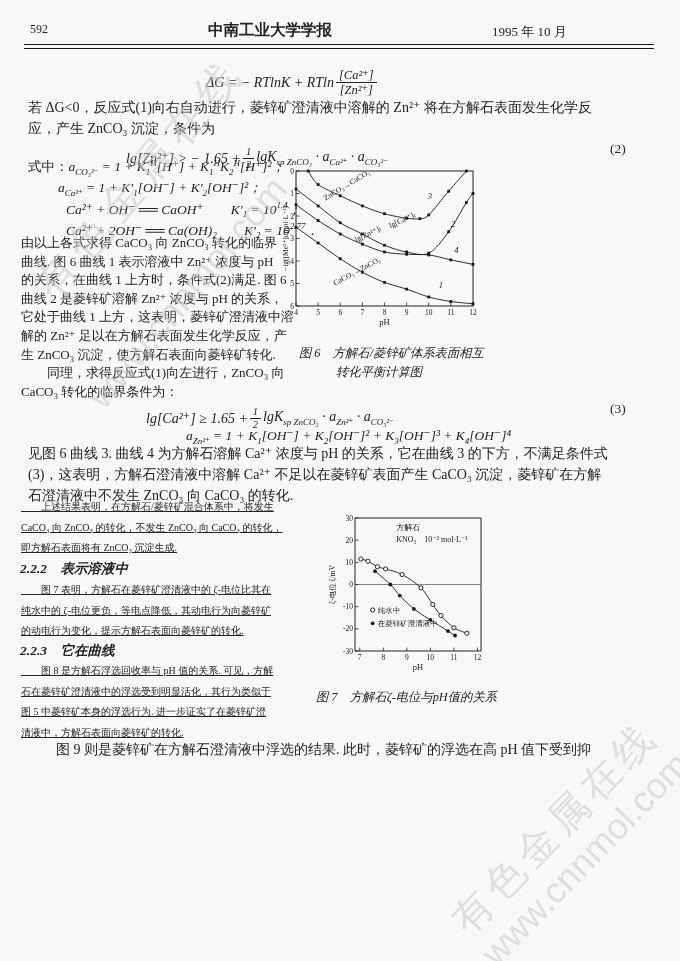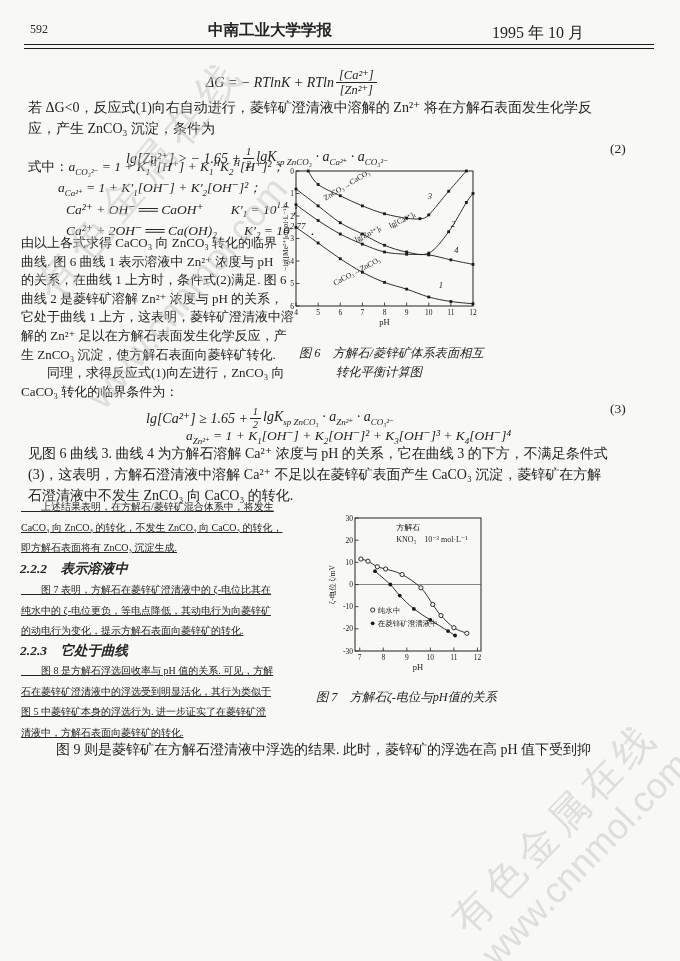--- a/index.html
+++ b/index.html
@@ -5,21 +5,21 @@
   html,body{margin:0;padding:0;}
   body{width:680px;height:961px;position:relative;overflow:hidden;
        background:#f8f8f6;color:#242424;
        font-family:"Liberation Serif","DejaVu Serif",serif;}
   .abs{position:absolute;}
   .line-block{position:absolute;white-space:pre-line;}
   .nowrap{white-space:nowrap;}
   
   .pgnum{font-size:12px;}
   .journal{font-family:"Liberation Sans","DejaVu Sans",sans-serif;font-weight:bold;font-size:15.5px;text-align:center;}
-  .issue{font-size:16px;}
+  .issue{font-size:13px;}
   .rule{position:absolute;left:24px;right:26px;top:44px;height:2.6px;
         border-top:1.5px solid #1a1a1a;border-bottom:0.9px solid #1a1a1a;}
   
   .eq{position:absolute;display:flex;align-items:center;font-size:14px;font-style:italic;white-space:nowrap;}
   .eq sup,.eq sub, .cond sup,.cond sub{font-size:9px;}
   .frac{display:inline-flex;flex-direction:column;align-items:center;vertical-align:middle;
         font-size:12.5px;line-height:1.15;margin:12px 2px;}
   .frac .num{border-bottom:1px solid #242424;padding:0 3px;display:block;text-align:center;}
   .frac .den{padding:0 3px;display:block;text-align:center;}
   .frac.half{font-size:10.5px;line-height:1.1;}
@@ -194,21 +194,21 @@
 (3)，这表明，方解石澄清液中溶解 Ca²⁺ 不足以在菱锌矿表面产生 CaCO₃ 沉淀，菱锌矿在方解
 石澄清液中不发生 ZnCO₃ 向 CaCO₃ 的转化.</div>
 
 <div class="line-block colmid" style="left:21px;top:497px">　　上述结果表明，在方解石/菱锌矿混合体系中，将发生
 CaCO₃ 向 ZnCO₃ 的转化，不发生 ZnCO₃ 向 CaCO₃ 的转化，
 即方解石表面将有 ZnCO₃ 沉淀生成.</div>
 <div class="abs heading" style="left:20px;top:560px">2.2.2　表示溶液中</div>
 <div class="line-block colmid" style="left:21px;top:580px">　　图 7 表明，方解石在菱锌矿澄清液中的 ζ-电位比其在
 纯水中的 ζ-电位更负，等电点降低，其动电行为向菱锌矿
 的动电行为变化，提示方解石表面向菱锌矿的转化.</div>
-<div class="abs heading" style="left:20px;top:642px">2.2.3　它处于曲线</div>
+<div class="abs heading" style="left:20px;top:642px">2.2.3　它在曲线</div>
 <div class="line-block colmid" style="left:21px;top:661px">　　图 8 是方解石浮选回收率与 pH 值的关系. 可见，方解
 石在菱锌矿澄清液中的浮选受到明显活化，其行为类似于
 图 5 中菱锌矿本身的浮选行为. 进一步证实了在菱锌矿澄
 清液中，方解石表面向菱锌矿的转化.</div>
 <div class="abs body-line nowrap" style="left:28px;top:741px">　　图 9 则是菱锌矿在方解石澄清液中浮选的结果. 此时，菱锌矿的浮选在高 pH 值下受到抑</div>
 
 <svg class="abs" id="fig7svg" style="left:328px;top:510px" width="175" height="166" viewBox="0 0 175 166">
     <rect x="27" y="8" width="126" height="133" fill="none" stroke="#222" stroke-width="1"></rect>
     <line x1="27" y1="74.5" x2="153" y2="74.5" stroke="#555" stroke-width="0.7"></line>
     <line x1="31.71028037383178" y1="141" x2="31.71028037383178" y2="137.5" stroke="#222" stroke-width="0.8"></line>

